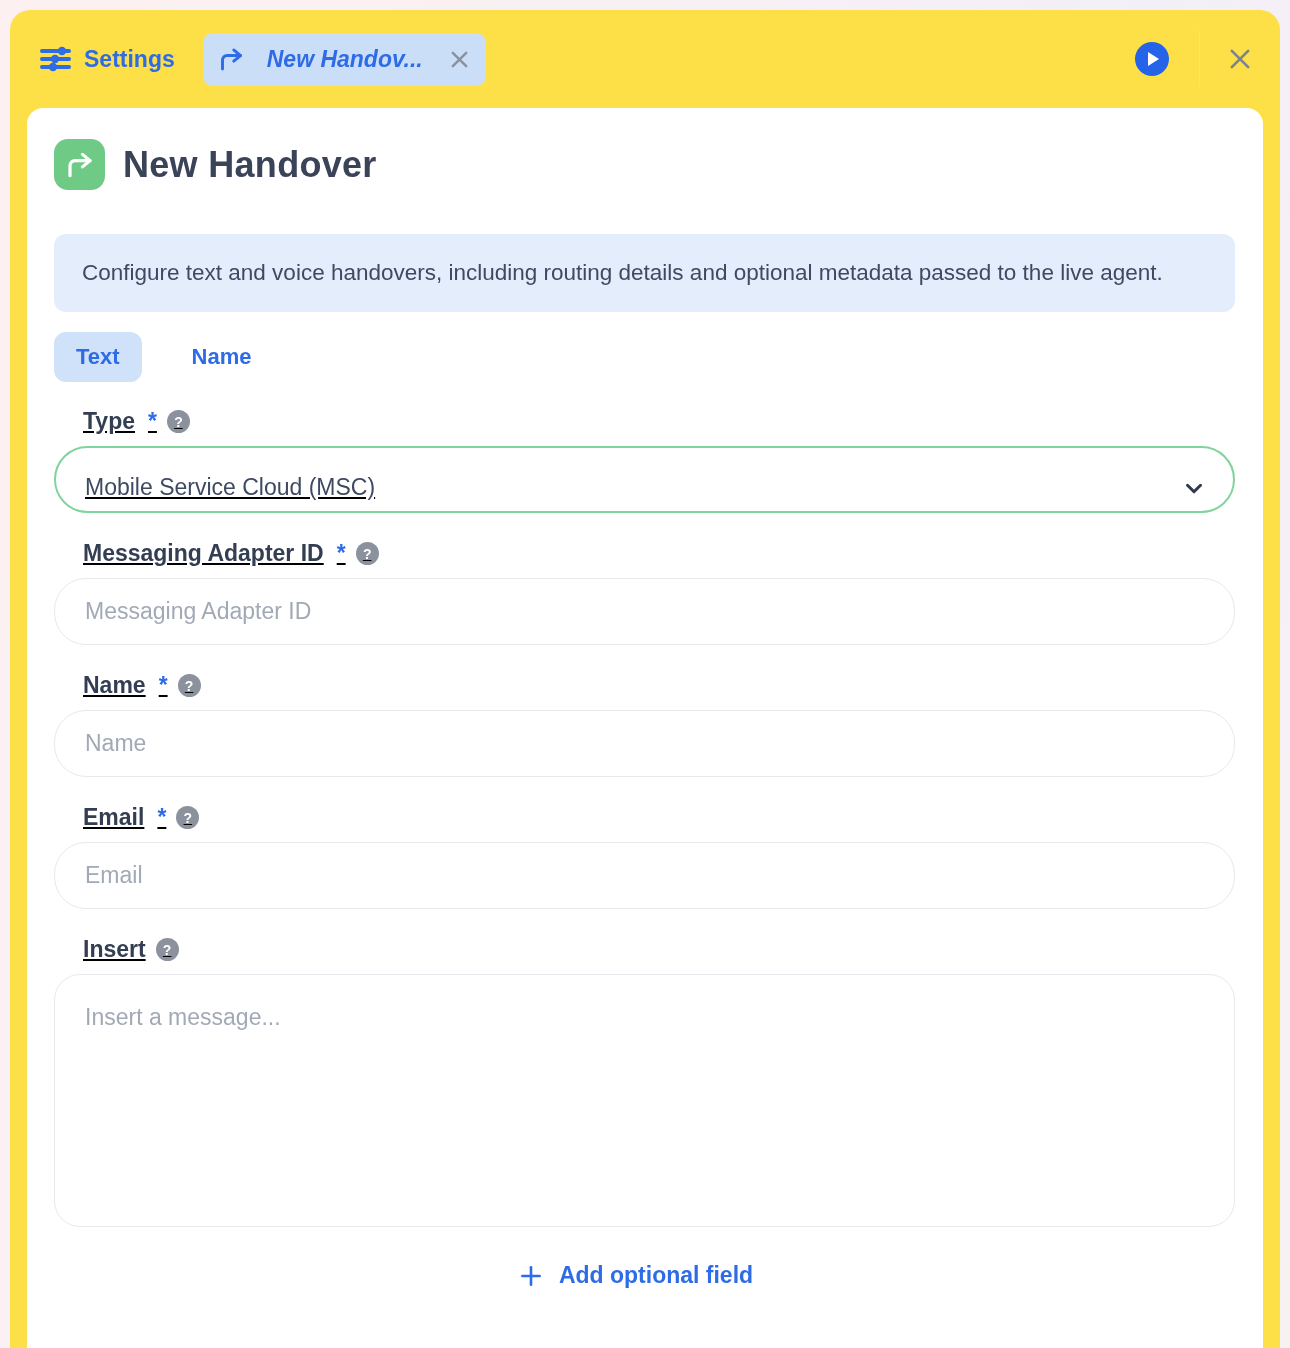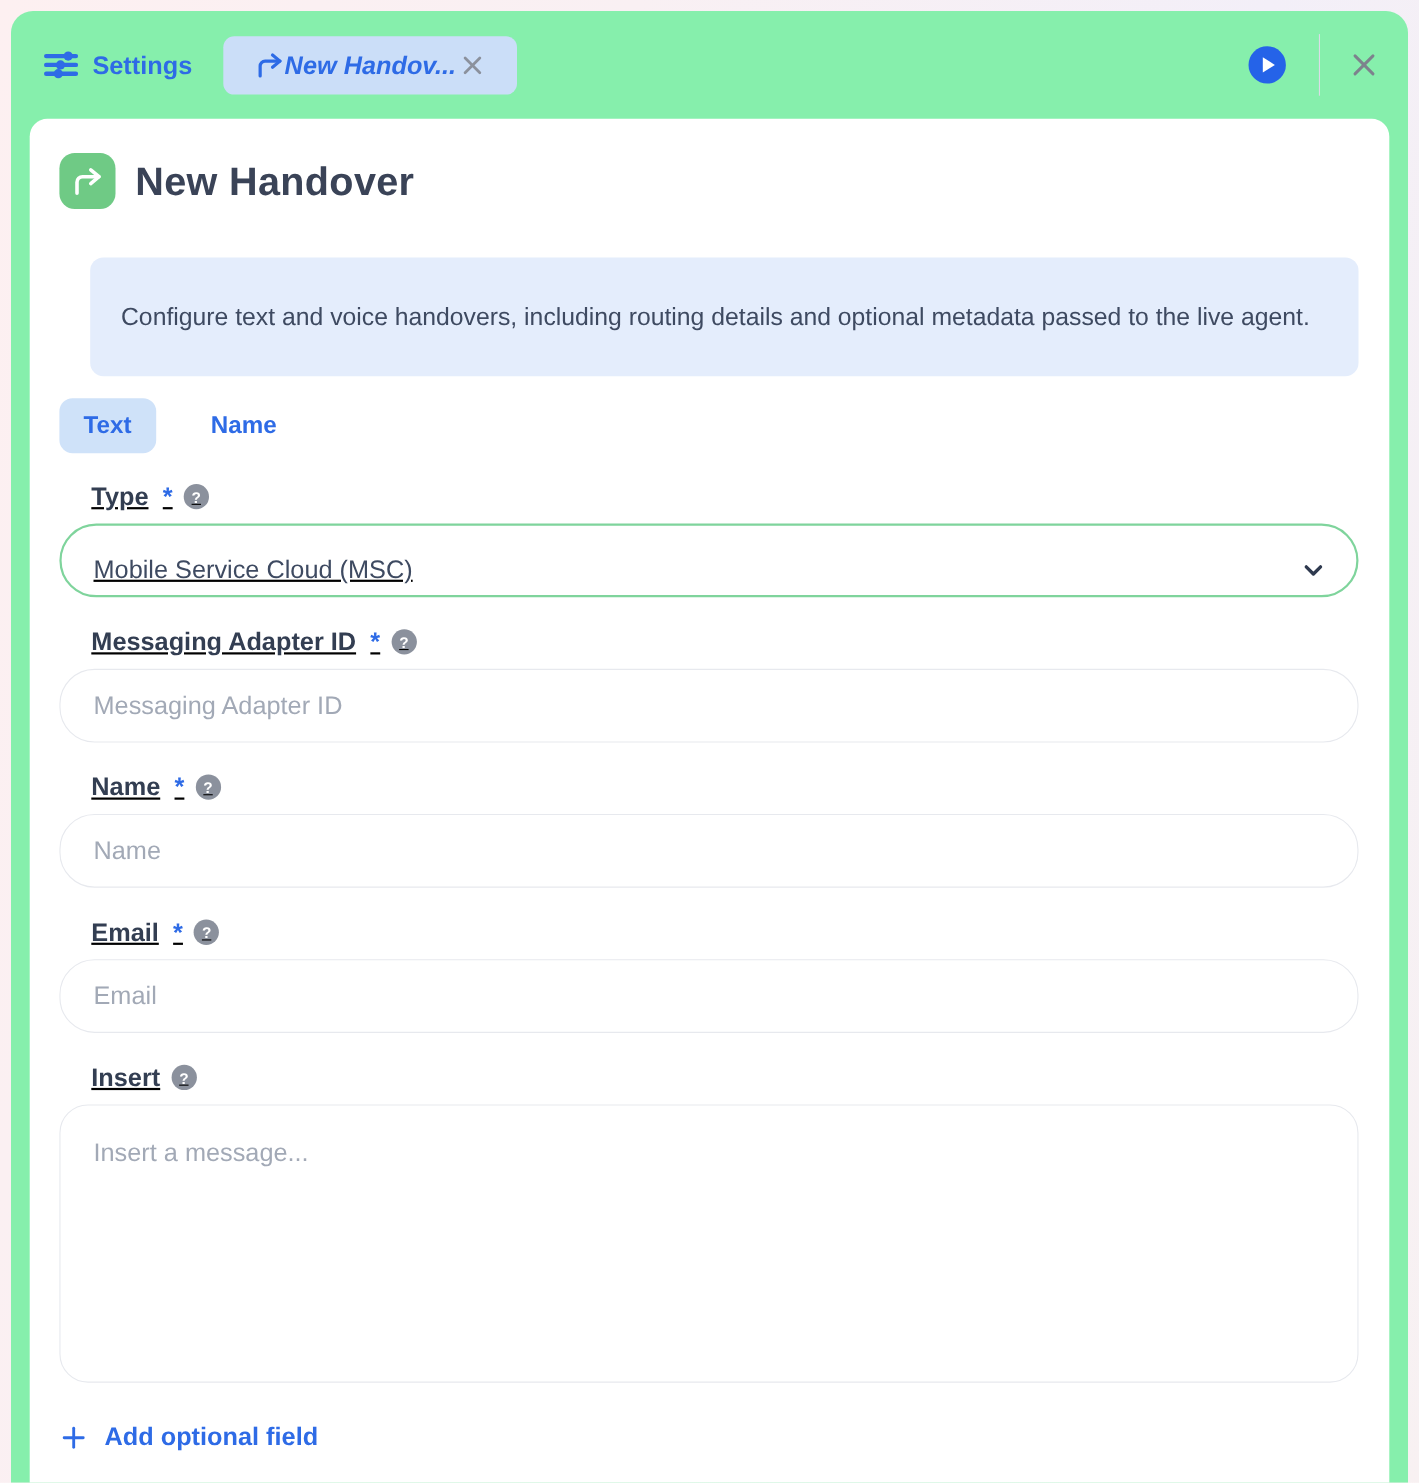--- a/index.html
+++ b/index.html
@@ -9,42 +9,42 @@
     background: linear-gradient(105deg, #fdf0f1 0%, #f9f0f3 35%, #f3eff8 70%, #f8f1f2 100%);
     overflow: hidden;
     position: relative;
   }
 
   
   .outer-panel {
     position: absolute;
     left: 10px; top: 10px;
     width: 1270px; height: 1338px;
-    background: #86efac;
+    background: #fde047;
     border-radius: 20px 20px 0 0;
   }
 
   
   .topbar {
     height: 98px;
     display: flex;
     align-items: center;
     padding: 0 26px 0 30px;
   }
   .settings-item {
     display: flex; align-items: center; gap: 13px;
     color: #2e6be6; font-weight: bold; font-size: 23px;
     cursor: pointer;
   }
   .node-tab {
     margin-left: 28px;
-    display: flex; align-items: center; gap: 0;
+    display: flex; align-items: center; gap: 22px;
     background: #cbdef8;
     border-radius: 10px;
-    padding: 13px 29px;
+    padding: 13px 15px;
     cursor: pointer;
   }
   .node-tab-label {
     color: #2e6be6; font-weight: bold; font-style: italic; font-size: 23px;
     white-space: nowrap;
   }
   .topbar-spacer { flex: 1; }
   .play-button {
     width: 34px; height: 34px; border-radius: 50%;
     background: #2563e8;
@@ -78,25 +78,24 @@
     border-radius: 14px;
     display: flex; align-items: center; justify-content: center;
     flex: none;
   }
   .page-title { font-size: 36px; font-weight: bold; color: #3a4357; letter-spacing: 0.3px; }
 
   .info-banner {
     margin-top: 44px;
     background: #e4edfc;
     border-radius: 12px;
-    padding: 34px 28px;
+    padding: 19px 28px;
     font-size: 22.5px;
     line-height: 40px;
     color: #3e4a61;
-    margin-left: 28px;
   }
 
   
   .mode-tabs { margin-top: 20px; display: flex; align-items: center; gap: 28px; }
   .mode-tab {
     padding: 12px 22px;
     border-radius: 12px;
     font-size: 22px; font-weight: bold; color: #2e6be6;
     cursor: pointer;
   }
@@ -145,21 +144,21 @@
     border-radius: 26px;
     padding: 29px 30px;
     font-size: 23px; color: #3e4a61;
     outline: none; resize: none;
     background: #ffffff;
     font-family: "Liberation Sans", "DejaVu Sans", sans-serif;
   }
   .text-input::placeholder, .text-area::placeholder { color: #a2a9b6; opacity: 1; }
 
   .form-footer {
-    display: flex; justify-content: flex-start;
+    display: flex; justify-content: center;
     margin-top: 31px; padding-right: 18px;
   }
   .add-optional-button {
     display: flex; align-items: center; gap: 15px;
     color: #2e6be6; font-weight: bold; font-size: 23px;
     cursor: pointer;
     background: none; border: none;
     font-family: "Liberation Sans", "DejaVu Sans", sans-serif;
   }
 </style>

